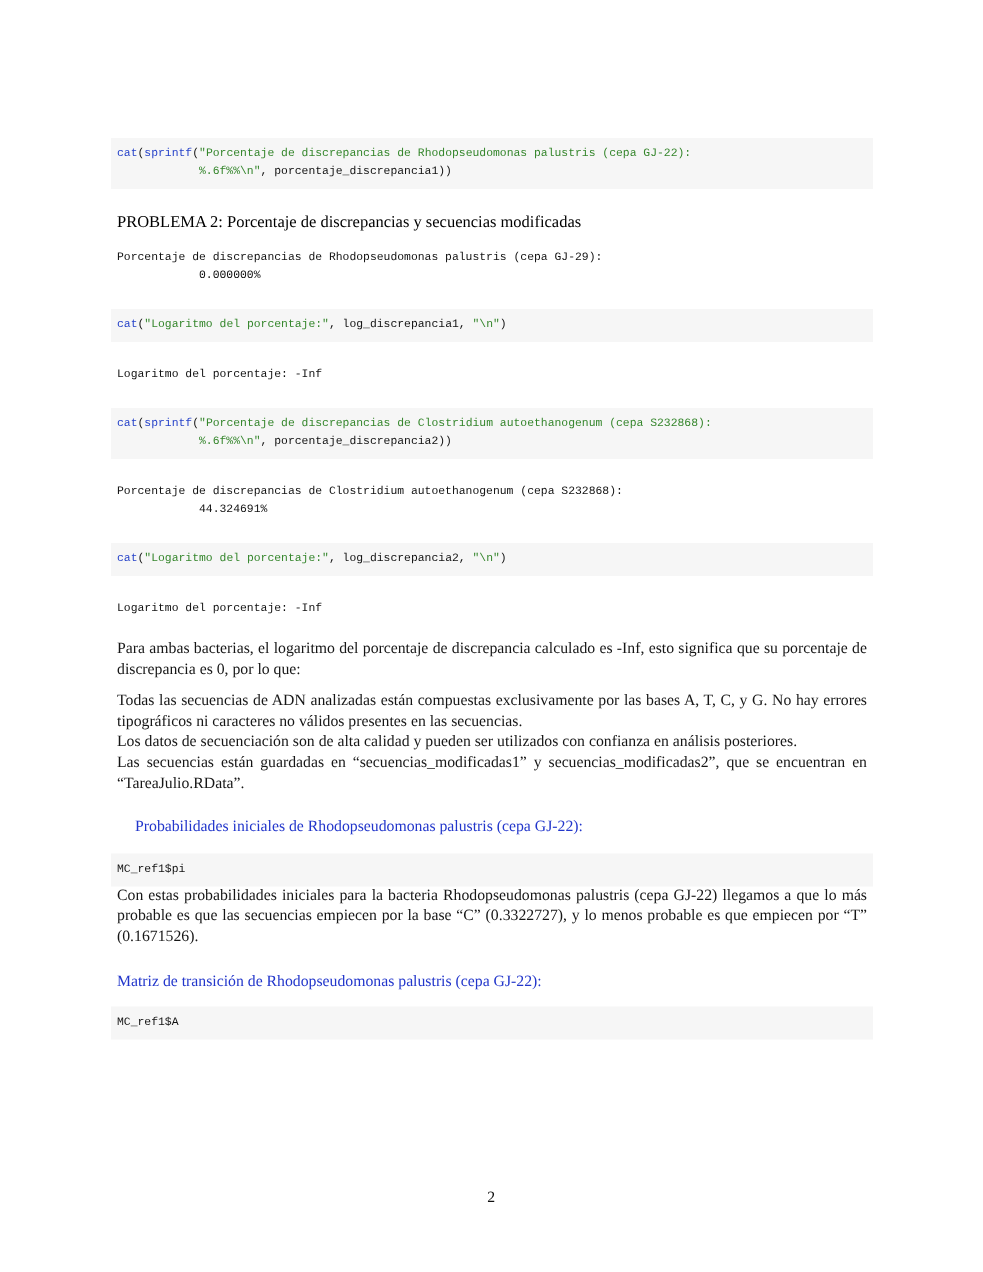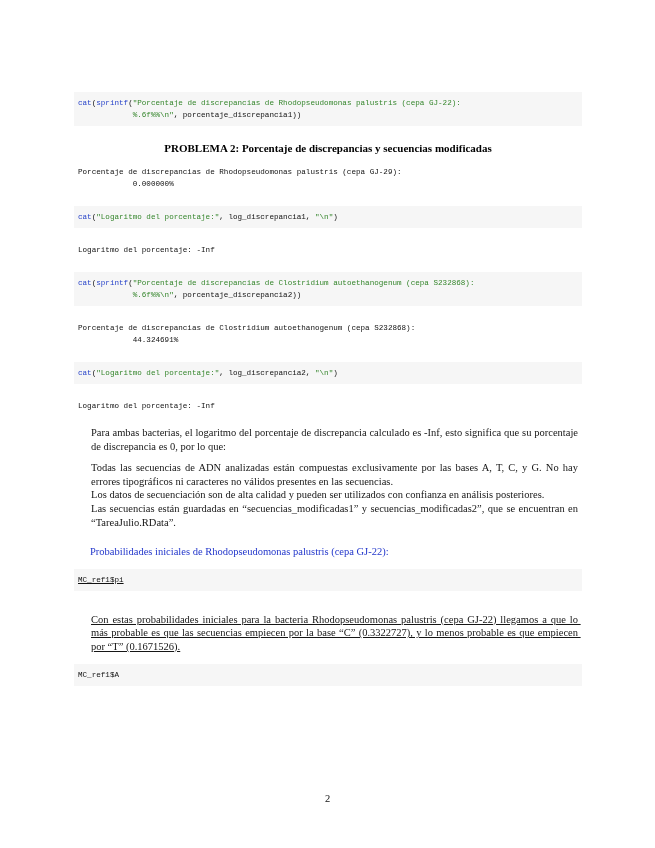--- a/index.html
+++ b/index.html
@@ -35,31 +35,30 @@
     line-height: 12px;
     white-space: pre;
     margin: 0 0 16px 0;
     color: #111;
   }
   .fn   { color: var(--function-blue, #2743c9); }
   .str  { color: var(--string-green, #35862c); }
   .plain{ color: #111; }
   .heading {
     font-size: 11px;
-    font-weight: bold;
+    font-weight: normal;
     margin: 0 0 12px 0;
     color: #000;
-    text-align: center;
   }
   .para {
     font-size: 10.5px;
     line-height: 13.6px;
     text-align: justify;
     white-space: pre-wrap;
-    margin: 0 0 16px 13px;
+    margin: 0 0 16px 0;
   }
   .blueline {
     font-size: 10.5px;
     line-height: 13.6px;
     color: var(--accent-blue, #2236cb);
     margin: 16px 0 10px 0;
   }
   .indented { text-indent: 12px; }
   .pagenum {
     position: absolute;
@@ -101,24 +100,25 @@
 
     <p class="para" style="margin-bottom:8px;">Para ambas bacterias, el logaritmo del porcentaje de discrepancia calculado es -Inf, esto significa que su porcentaje de discrepancia es 0, por lo que:</p>
 
     <p class="para">Todas las secuencias de ADN analizadas están compuestas exclusivamente por las bases A, T, C, y G. No hay errores tipográficos ni caracteres no válidos presentes en las secuencias.
 Los datos de secuenciación son de alta calidad y pueden ser utilizados con confianza en análisis posteriores.
 Las secuencias están guardadas en “secuencias_modificadas1” y secuencias_modificadas2”, que se encuentran en “TareaJulio.RData”.</p>
 
 
     <p class="blueline indented">Probabilidades iniciales de Rhodopseudomonas palustris (cepa GJ-22):</p>
 
-    <pre class="codeblock" style="margin-bottom:22px;text-decoration:underline;">MC_ref1$pi</pre>
+    <pre class="codeblock" style="margin-bottom:0;">MC_ref1$pi</pre>
 
 
-    <p class="para" style="margin-bottom:10px;text-decoration:underline;">Con estas probabilidades iniciales para la bacteria Rhodopseudomonas palustris (cepa GJ-22) llegamos a que lo más probable es que las secuencias empiecen por la base “C” (0.3322727), y lo menos probable es que empiecen por “T” (0.1671526).</p>
+    <p class="para" style="margin-bottom:10px;">Con estas probabilidades iniciales para la bacteria Rhodopseudomonas palustris (cepa GJ-22) llegamos a que lo más probable es que las secuencias empiecen por la base “C” (0.3322727), y lo menos probable es que empiecen por “T” (0.1671526).</p>
 
+    <p class="blueline">Matriz de transición de Rhodopseudomonas palustris (cepa GJ-22):</p>
 
     <pre class="codeblock" style="margin-bottom:12px;">MC_ref1$A</pre>
 
   </div>
 
   <div class="pagenum">2</div>
 </div>
 
 </body></html>

